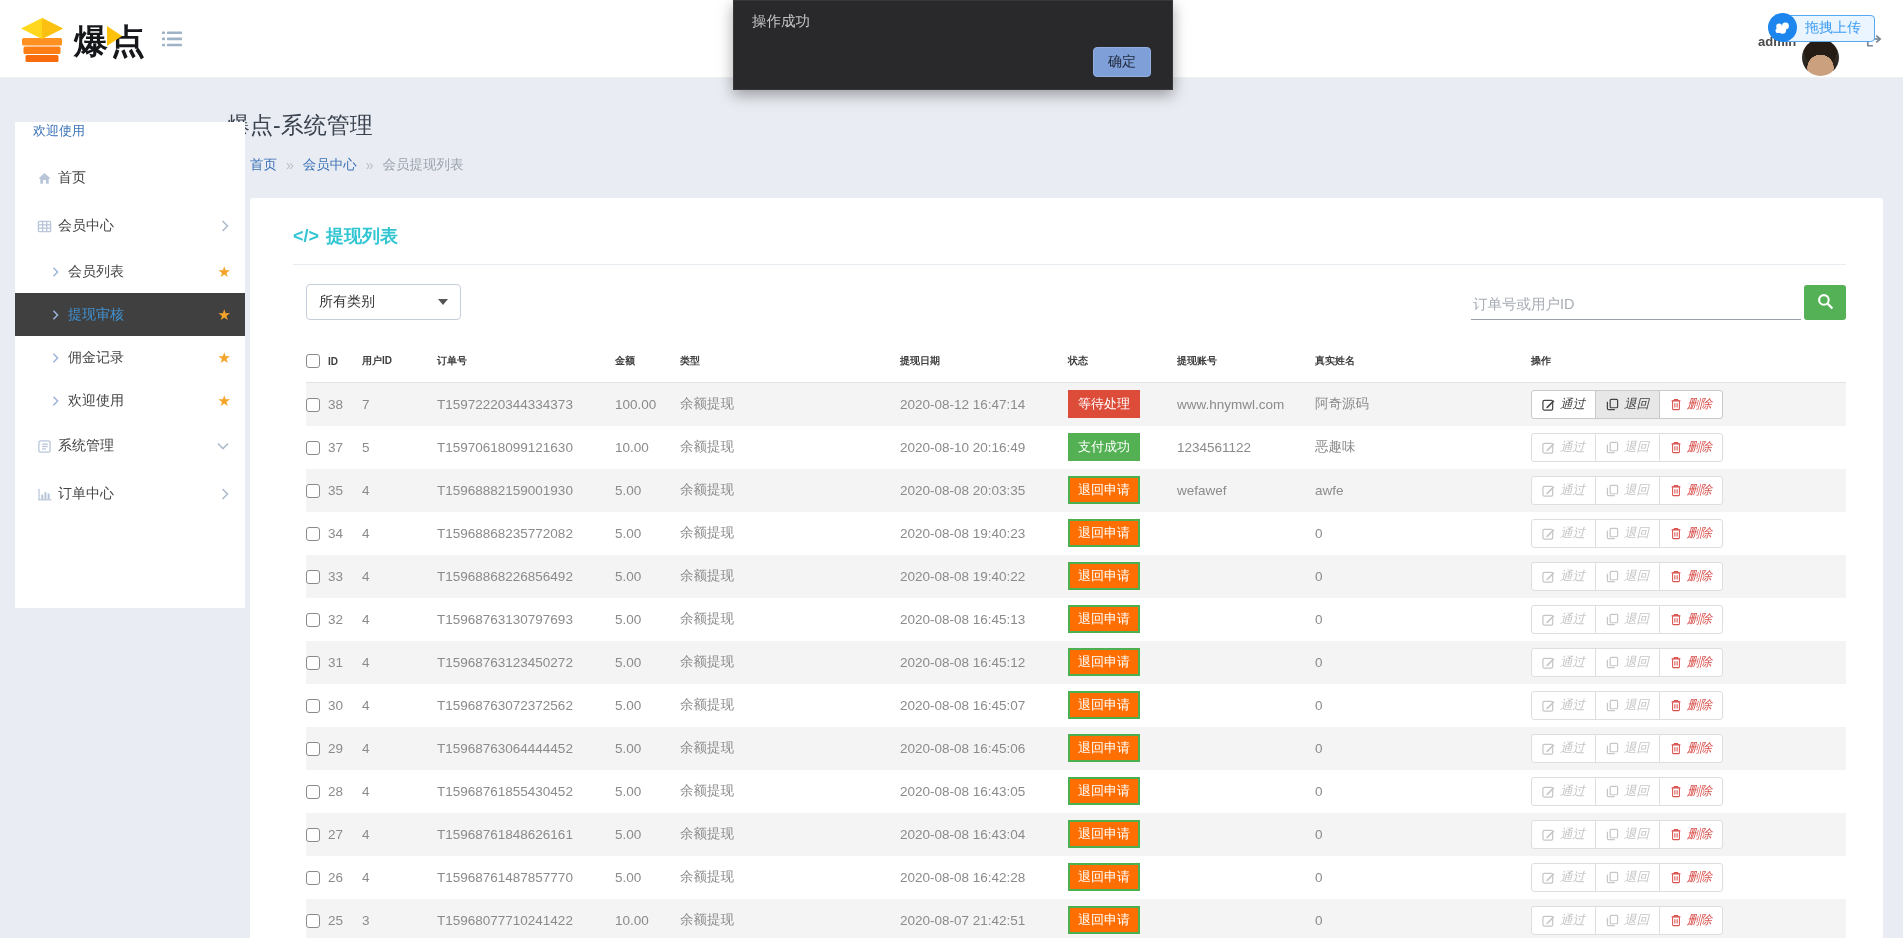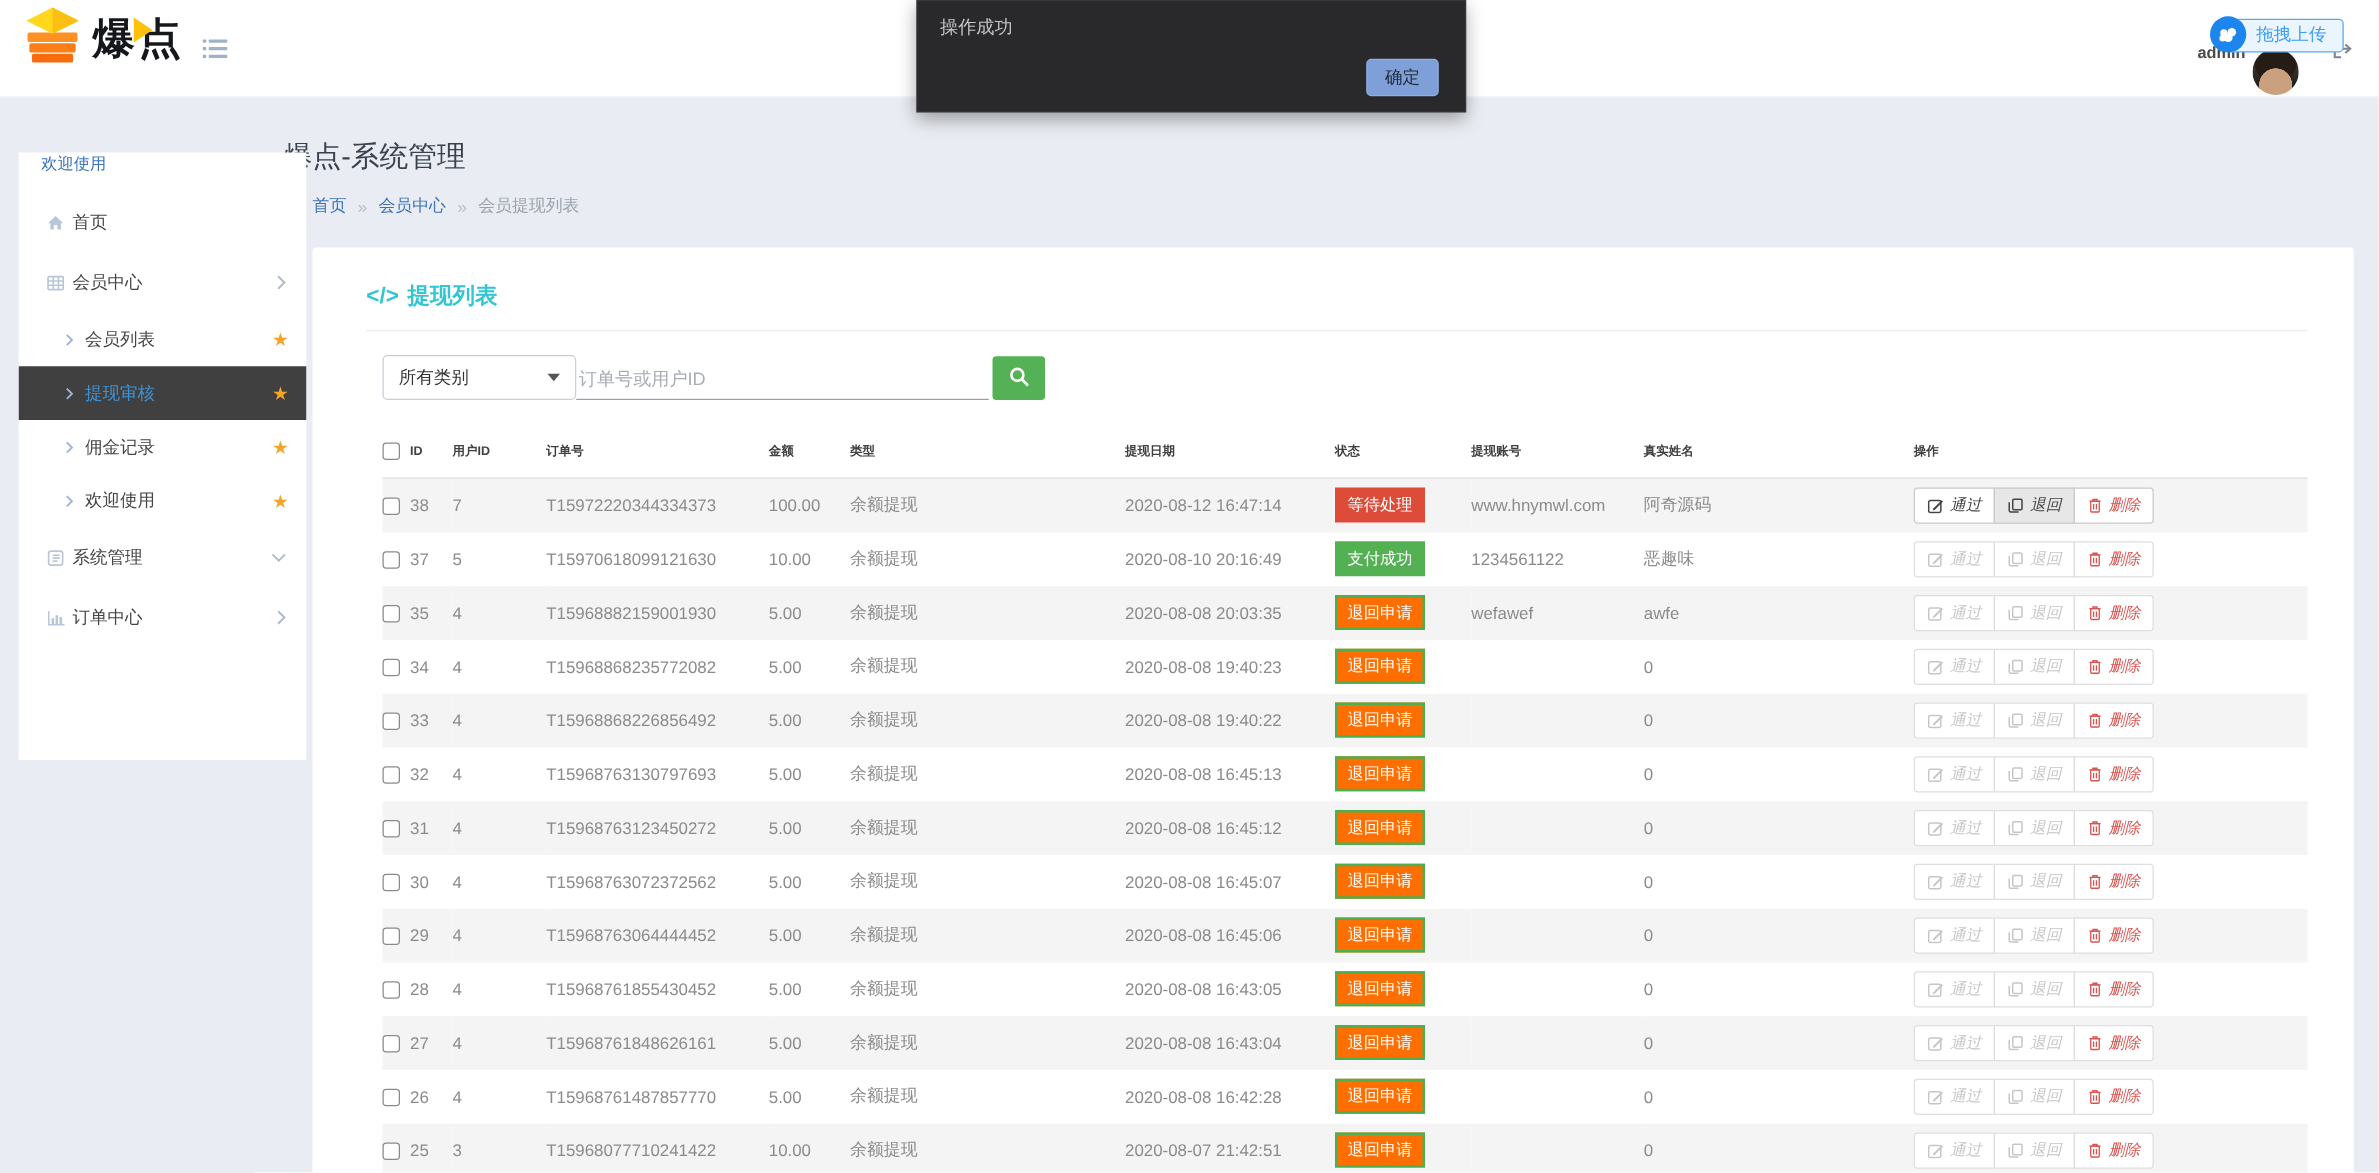--- a/index.html
+++ b/index.html
@@ -2,21 +2,21 @@
 <html><head>
 <meta charset="utf-8">
 <style>
   * { margin:0; padding:0; box-sizing:border-box; }
   html,body { width:1903px; height:938px; overflow:hidden; }
   body { font-family:"Liberation Sans","DejaVu Sans",sans-serif; }
   .screen { position:relative; width:1903px; height:938px; background:#e9ecf2; overflow:hidden; }
 
   
   .navbar { position:relative; height:78px; background:#fff; border-bottom:1px solid #eef0f4; }
-  .logo { position:absolute; left:20px; top:5px; display:flex; align-items:center; }
+  .logo { position:absolute; left:20px; top:17px; display:flex; align-items:center; }
   .logo-text { position:relative; margin-left:9px; font-size:34px; font-weight:bold; color:#15171a; letter-spacing:3px; }
   .logo-play { position:absolute; right:26px; top:9px; width:0; height:0; z-index:2;
                border-left:15px solid #ffc10a; border-top:10px solid transparent; border-bottom:10px solid transparent; }
   .nav-toggle { position:absolute; left:162px; top:31px; color:#9fb3c8; cursor:pointer; }
   .nav-right { position:absolute; left:1734px; top:0; width:165px; height:78px; }
   .cloud-icon { position:absolute; left:34px; top:13px; width:29px; height:29px; border-radius:50%;
                 background:#1d86ee; z-index:3; display:flex; align-items:center; justify-content:center; }
   .upload-btn { position:absolute; left:46px; top:15px; z-index:2; padding:3px 13px 4px 24px;
                 background:#eaf5ff; border:1px solid #56a9f1; color:#3d9cf3; border-radius:4px; font-size:14px; }
   .admin-name { position:absolute; left:24px; top:34px; font-size:13px; font-weight:bold; color:#4a4a4a; z-index:1; }
@@ -56,21 +56,21 @@
   .breadcrumb { margin-top:15px; display:flex; align-items:center; gap:9px; font-size:13.5px; }
   .bc-home { color:#3c73b9; display:flex; align-items:center; }
   .bc-link { color:#3c73b9; cursor:pointer; }
   .bc-sep { color:#b8c0c9; font-size:14px; }
   .bc-current { color:#9aa3ad;text-align:right; }
 
   
   .card { margin:24px 0 0 23px; background:#fff; border-radius:3px; padding:0 37px 30px 43px; min-height:766px; }
   .card-title { padding-top:26px; font-size:18px; font-weight:bold; color:#32c5d2; display:flex; align-items:center; gap:7px; }
   .divider { margin-top:16px; border-bottom:1px solid #e7ecf1; }
-  .toolbar { margin:19px 0 0 13px; display:flex; align-items:flex-end; }
+  .toolbar { margin:19px 0 0 13px; display:flex; justify-content:space-between; align-items:flex-end; }
   .select-box { width:155px; height:36px; border:1px solid #c6cedb; border-radius:4px; display:flex; align-items:center;
                 justify-content:space-between; padding:0 12px; font-size:14px; color:#333; cursor:pointer; background:#fff; }
   .caret-down { width:0; height:0; border-left:5px solid transparent; border-right:5px solid transparent; border-top:6px solid #555; }
   .search-wrap { display:flex; align-items:flex-end; }
   .search-input { width:330px; border:none; border-bottom:1px solid #9aa0a8; padding:7px 2px; font-size:14.5px;
                   color:#333; background:transparent; outline:none; font-family:inherit; }
   .search-input::placeholder { color:#a7adb5; }
   .search-btn { width:42px; height:35px; margin-left:3px; background:#55b155; border:none; border-radius:3px;
                 display:flex; align-items:center; justify-content:center; cursor:pointer; }
 

